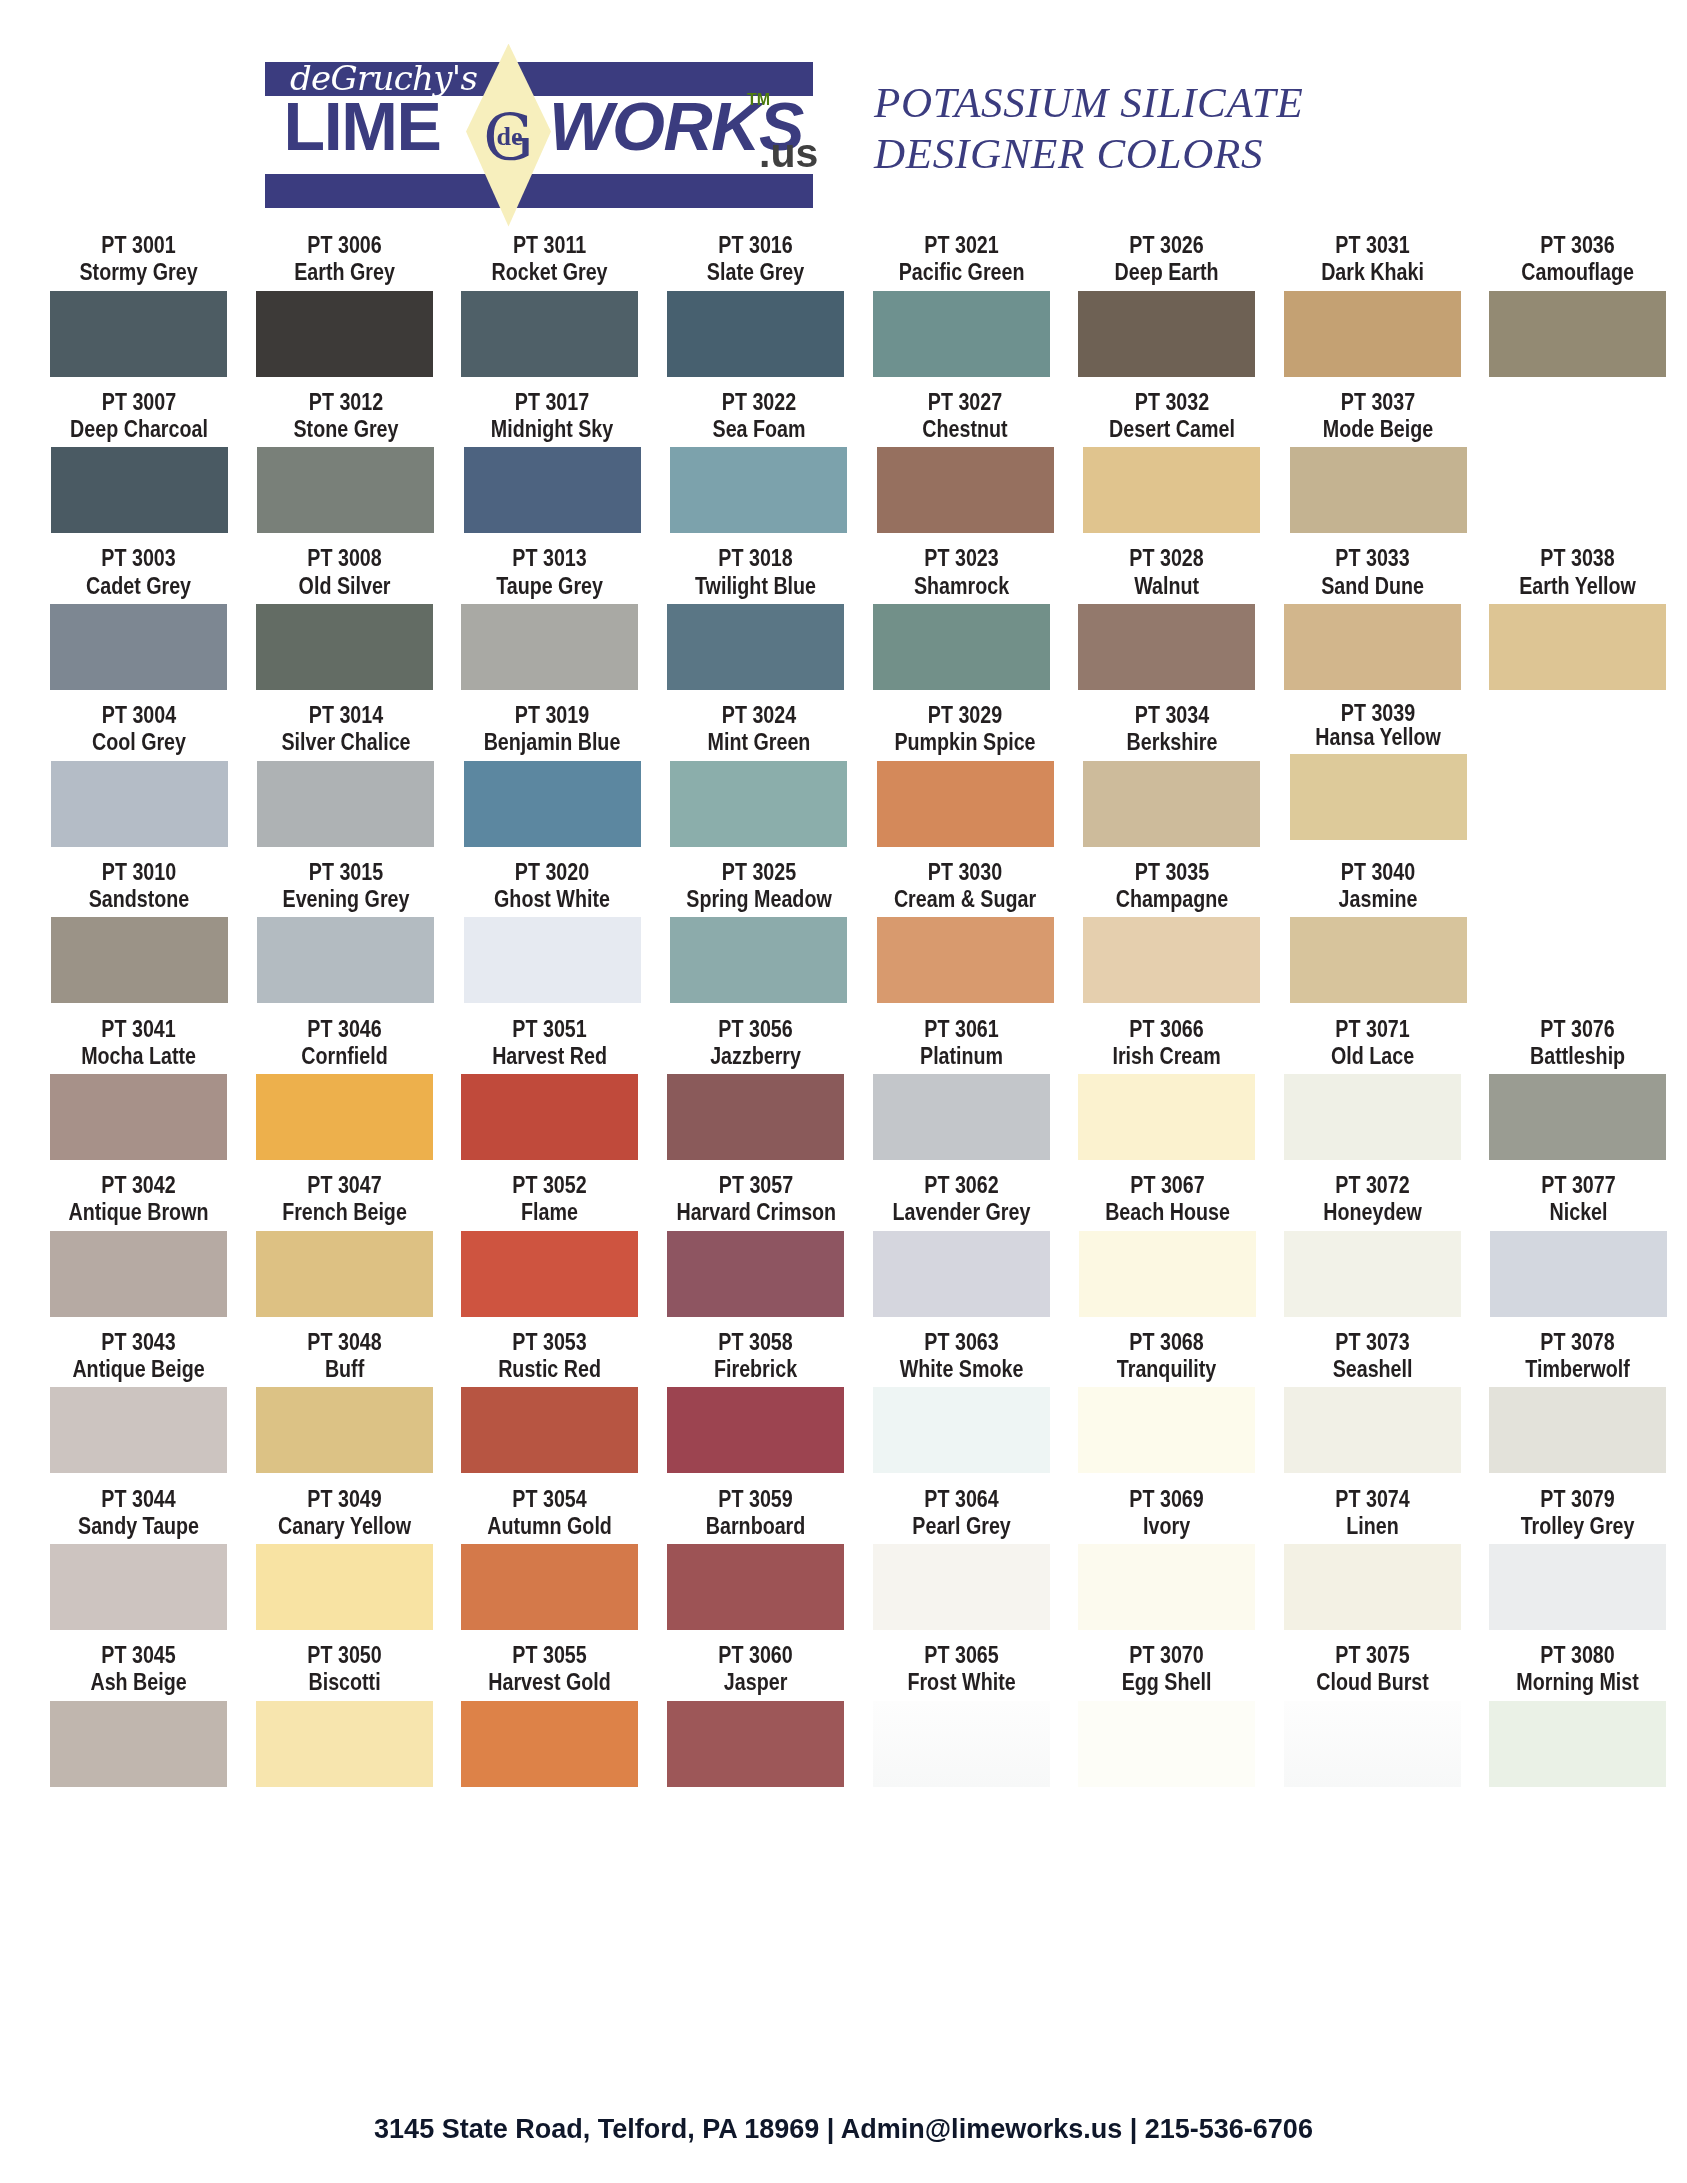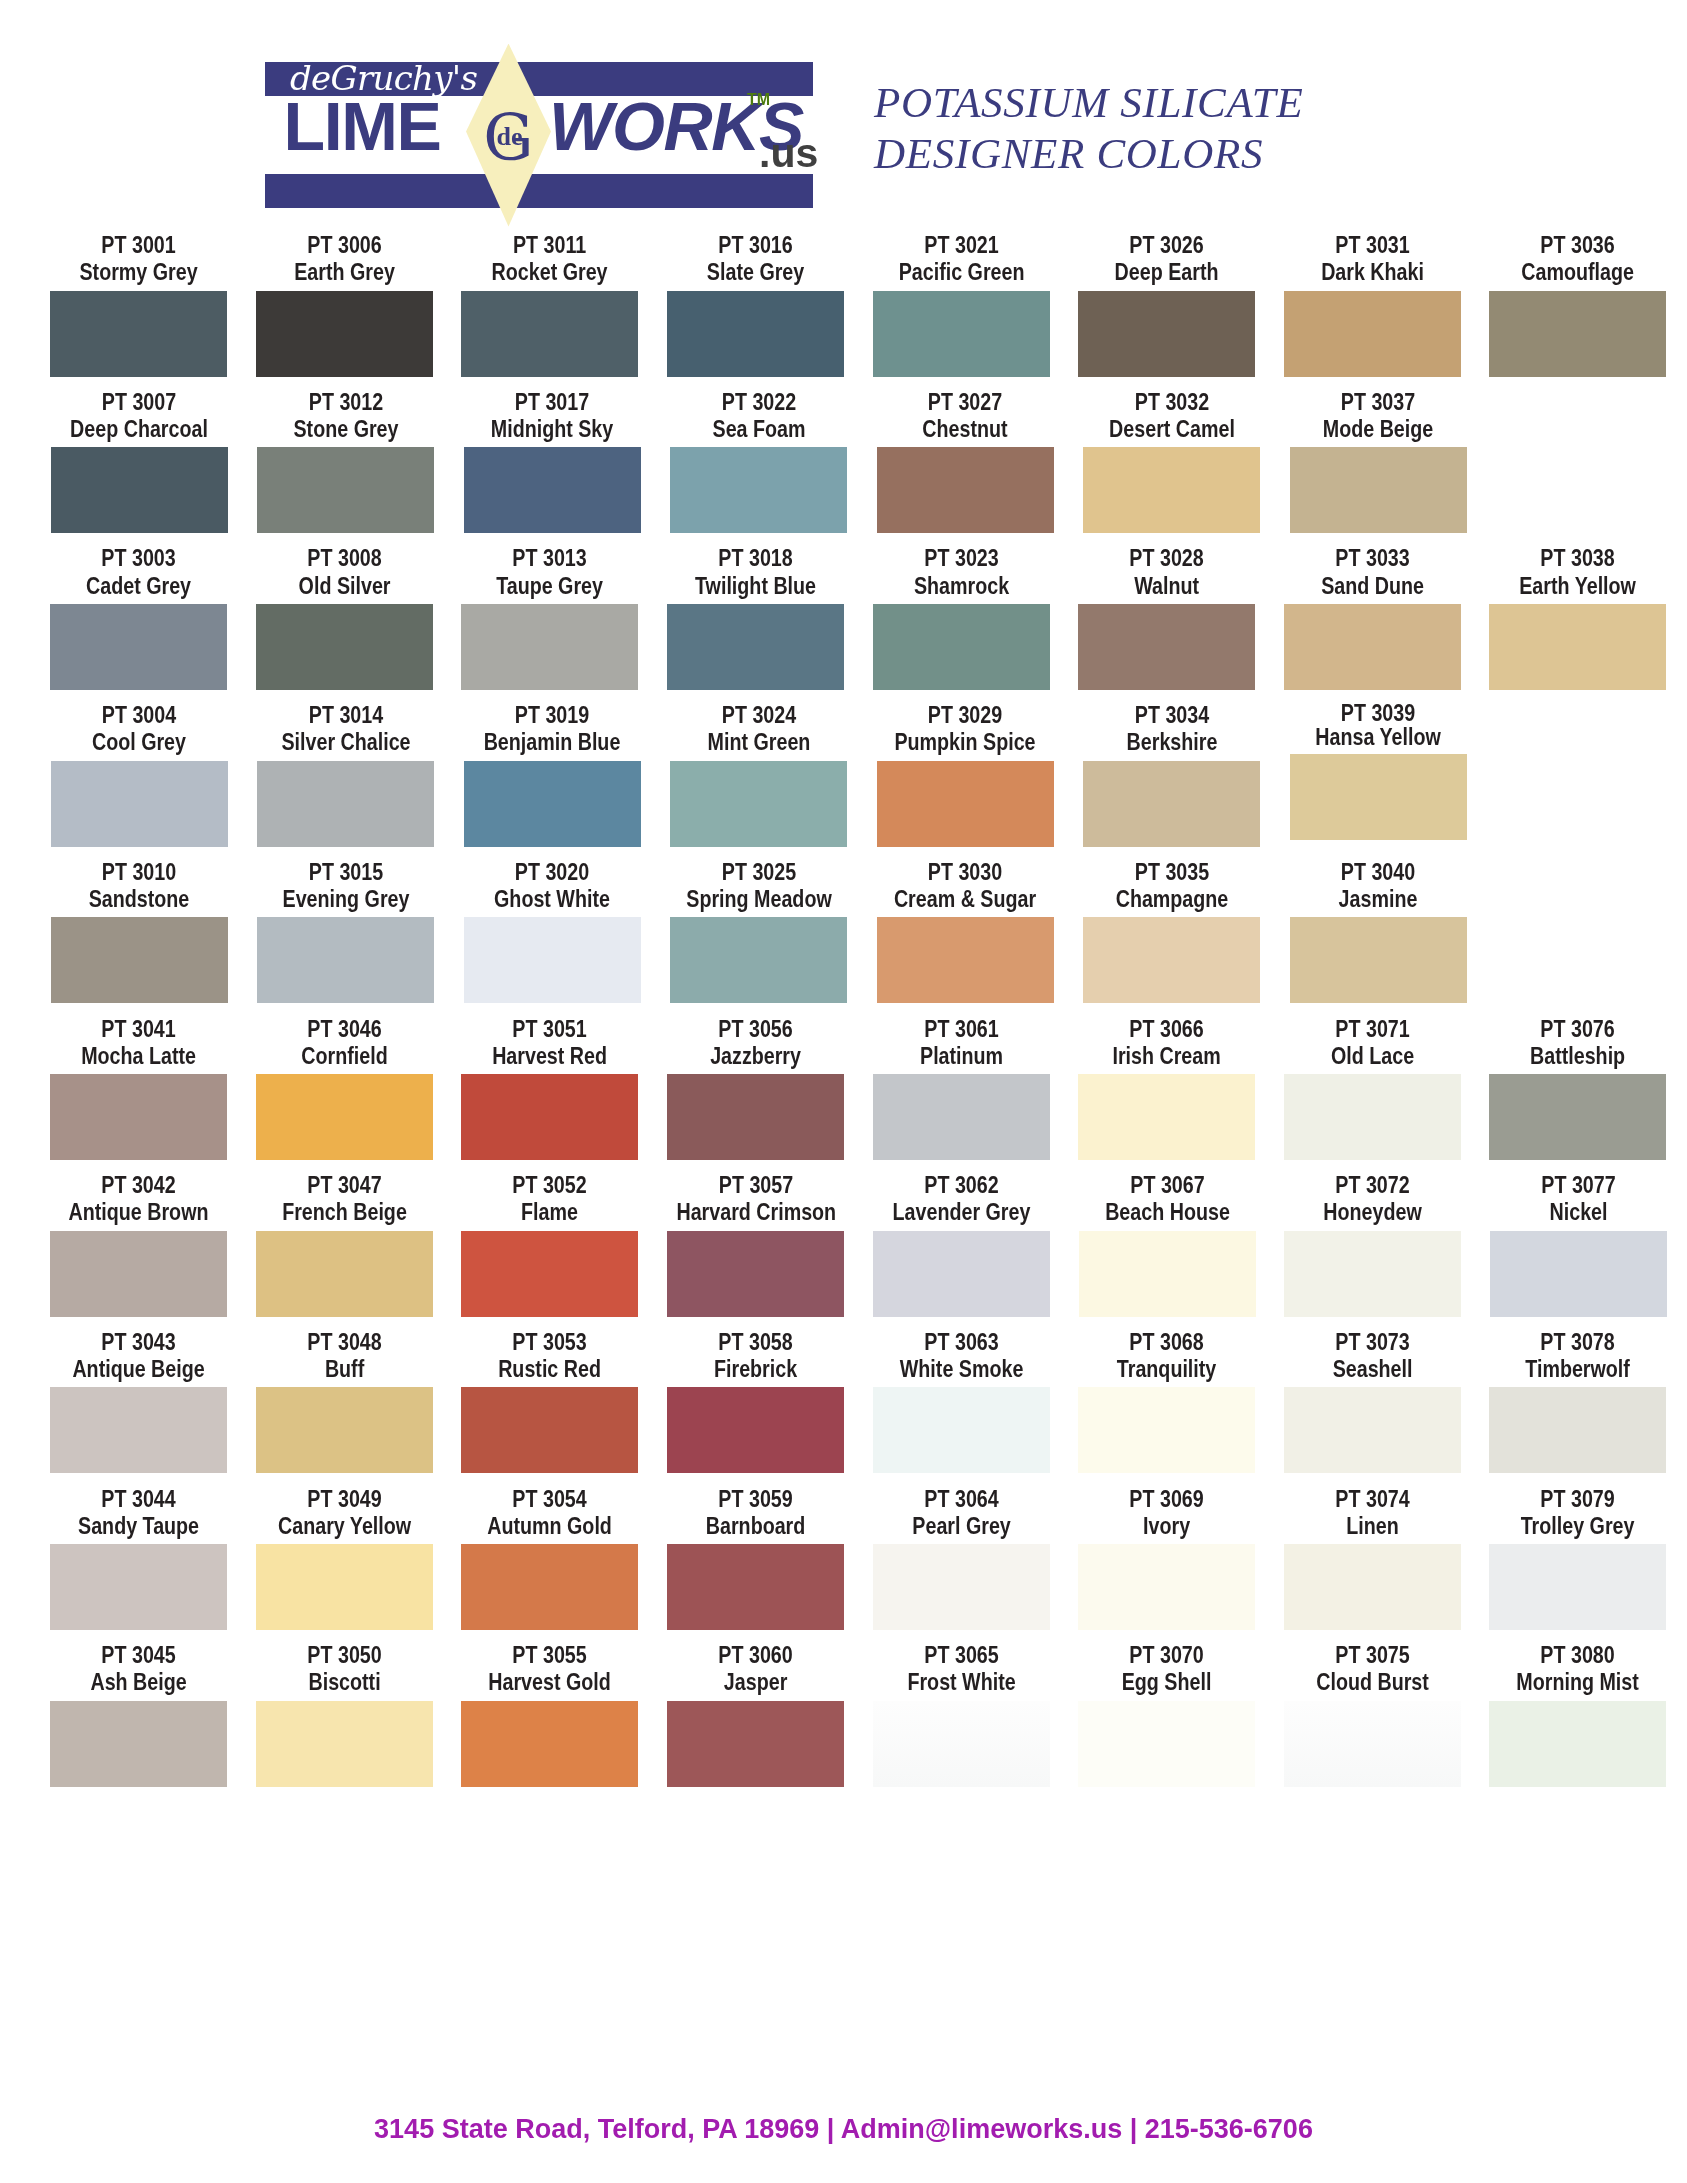--- a/index.html
+++ b/index.html
@@ -199,21 +199,21 @@
   
   #footer {
     position: absolute;
     left: 0;
     top: 2114px;
     width: 1687px;
     text-align: center;
     font-family: "Liberation Sans", sans-serif;
     font-weight: bold;
     font-size: 27px;
-    color: #a21caf;
+    color: #0f172a;
   }
 </style>
 </head>
 <body>
 
 <div id="header">
 
   <div id="logo-block">
     <div class="logo-bar top"></div>
     <div class="logo-bar mid"></div>

